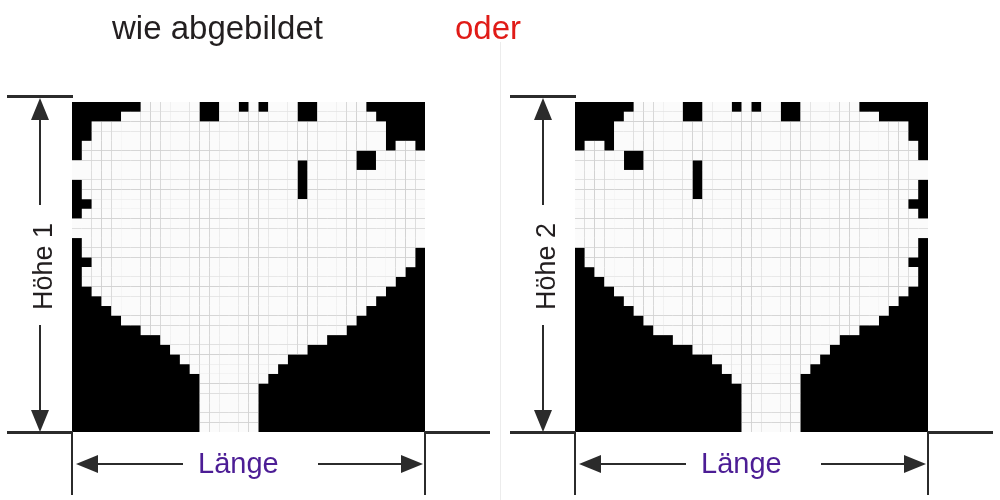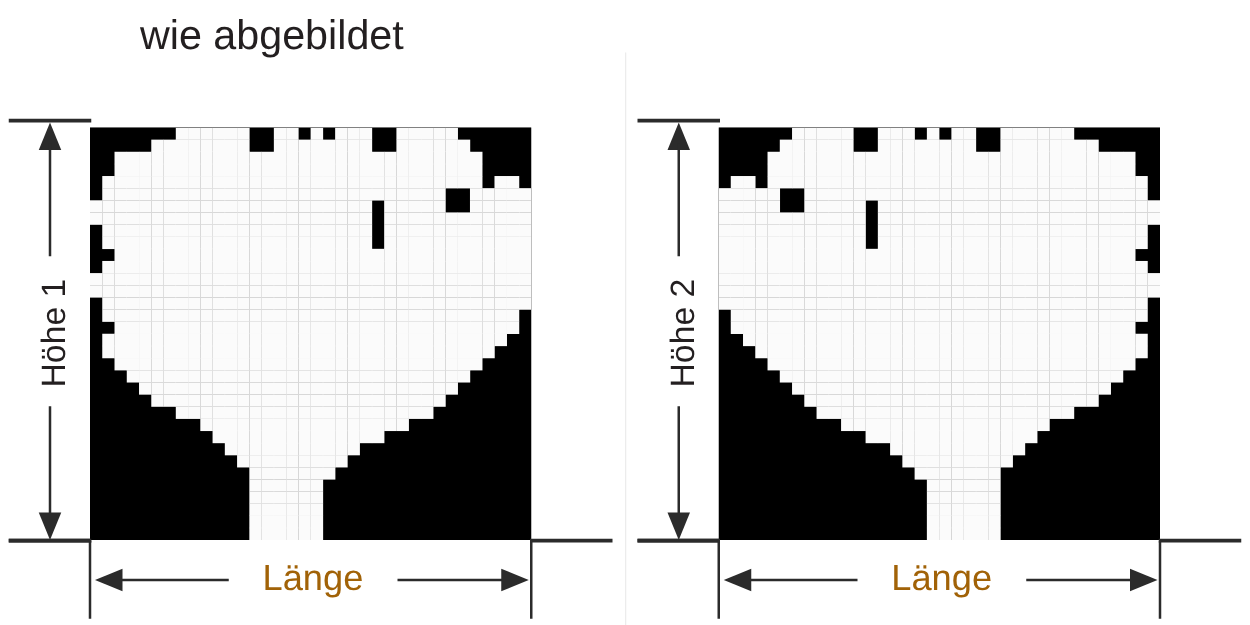--- a/index.html
+++ b/index.html
@@ -121,31 +121,31 @@
     font-size: 27px;
     color: #231f20;
     white-space: nowrap;
     transform-origin: 0 0;
     transform: rotate(-90deg);
     line-height: 1;
   }
   .hlabel {
     position: absolute;
     font-size: 29px;
-    color: #a16207;
+    color: #4c1d95;
     white-space: nowrap;
     line-height: 1;
-    margin-left: 12px;
   }
 </style>
 </head>
 <body>
 
 <div class="title-row">
   <div class="title title-left">wie abgebildet</div>
+  <div class="title title-or">oder</div>
 </div>
 
 <div class="divider"></div>
 
 <div class="panel panel-left">
 
   <div class="hline" style="left:7px; top:95px; width:66px;"></div>
 
   <div class="hline" style="left:7px; top:431px; width:66px;"></div>
 

